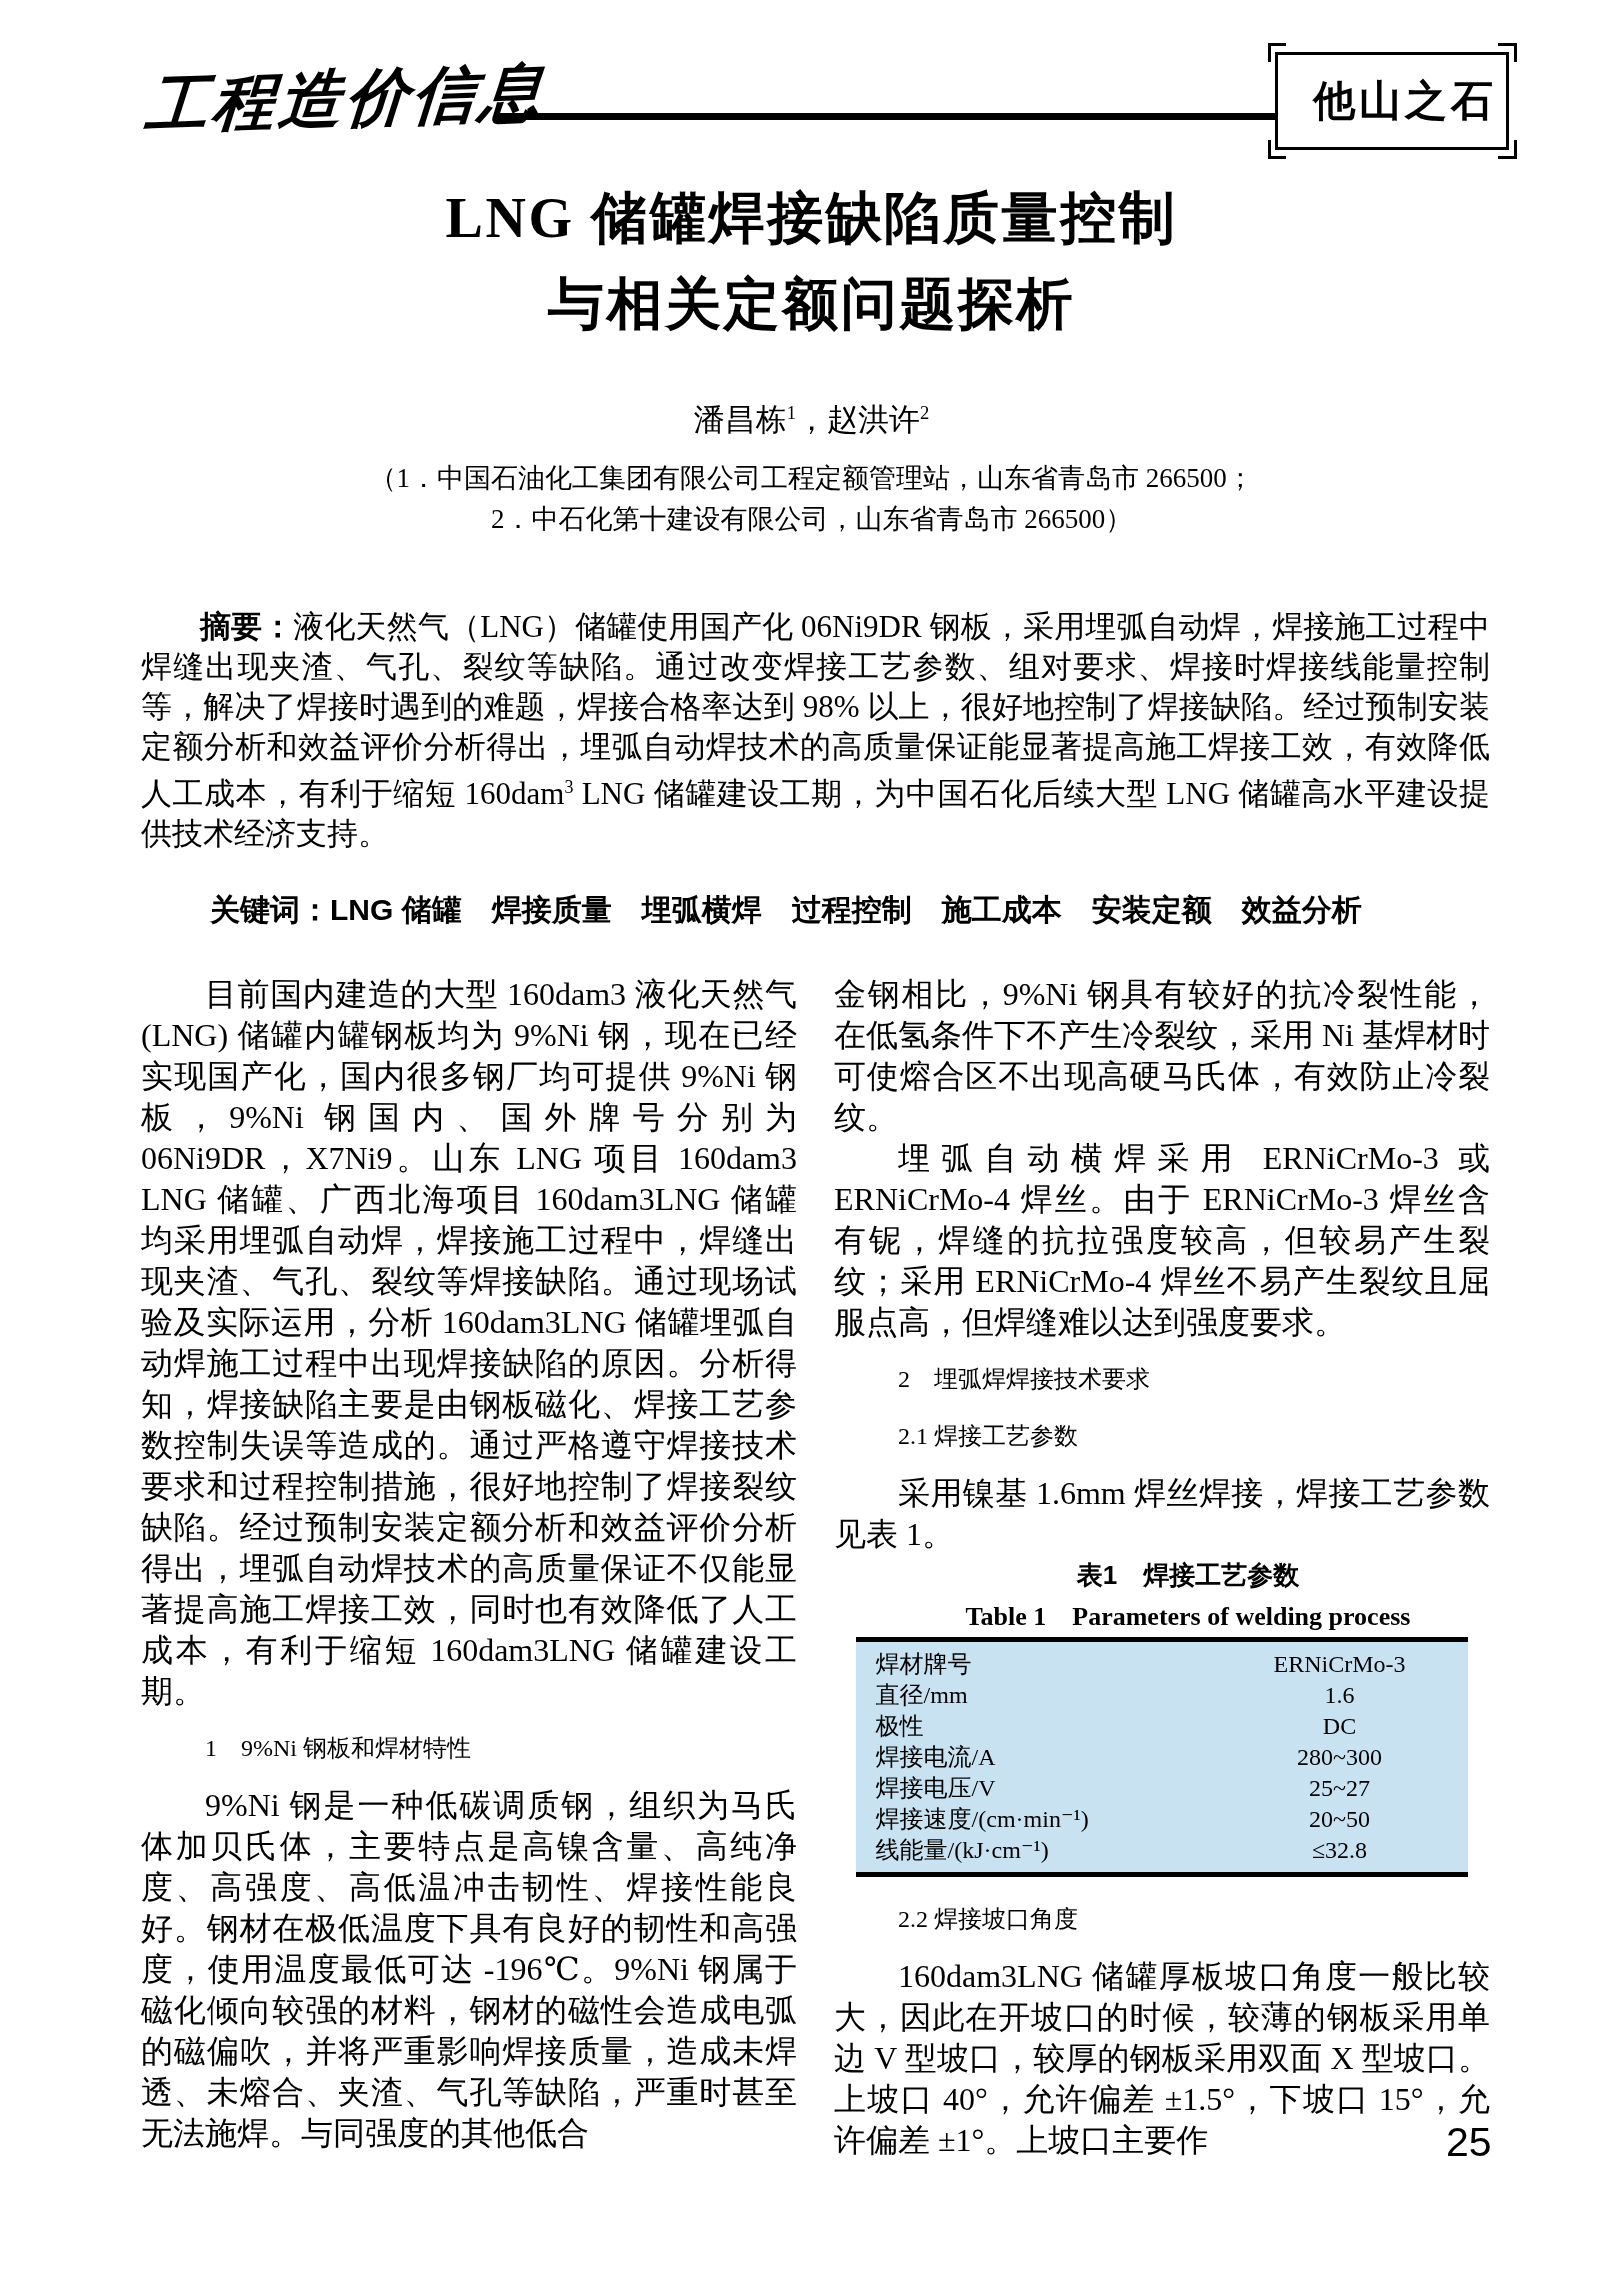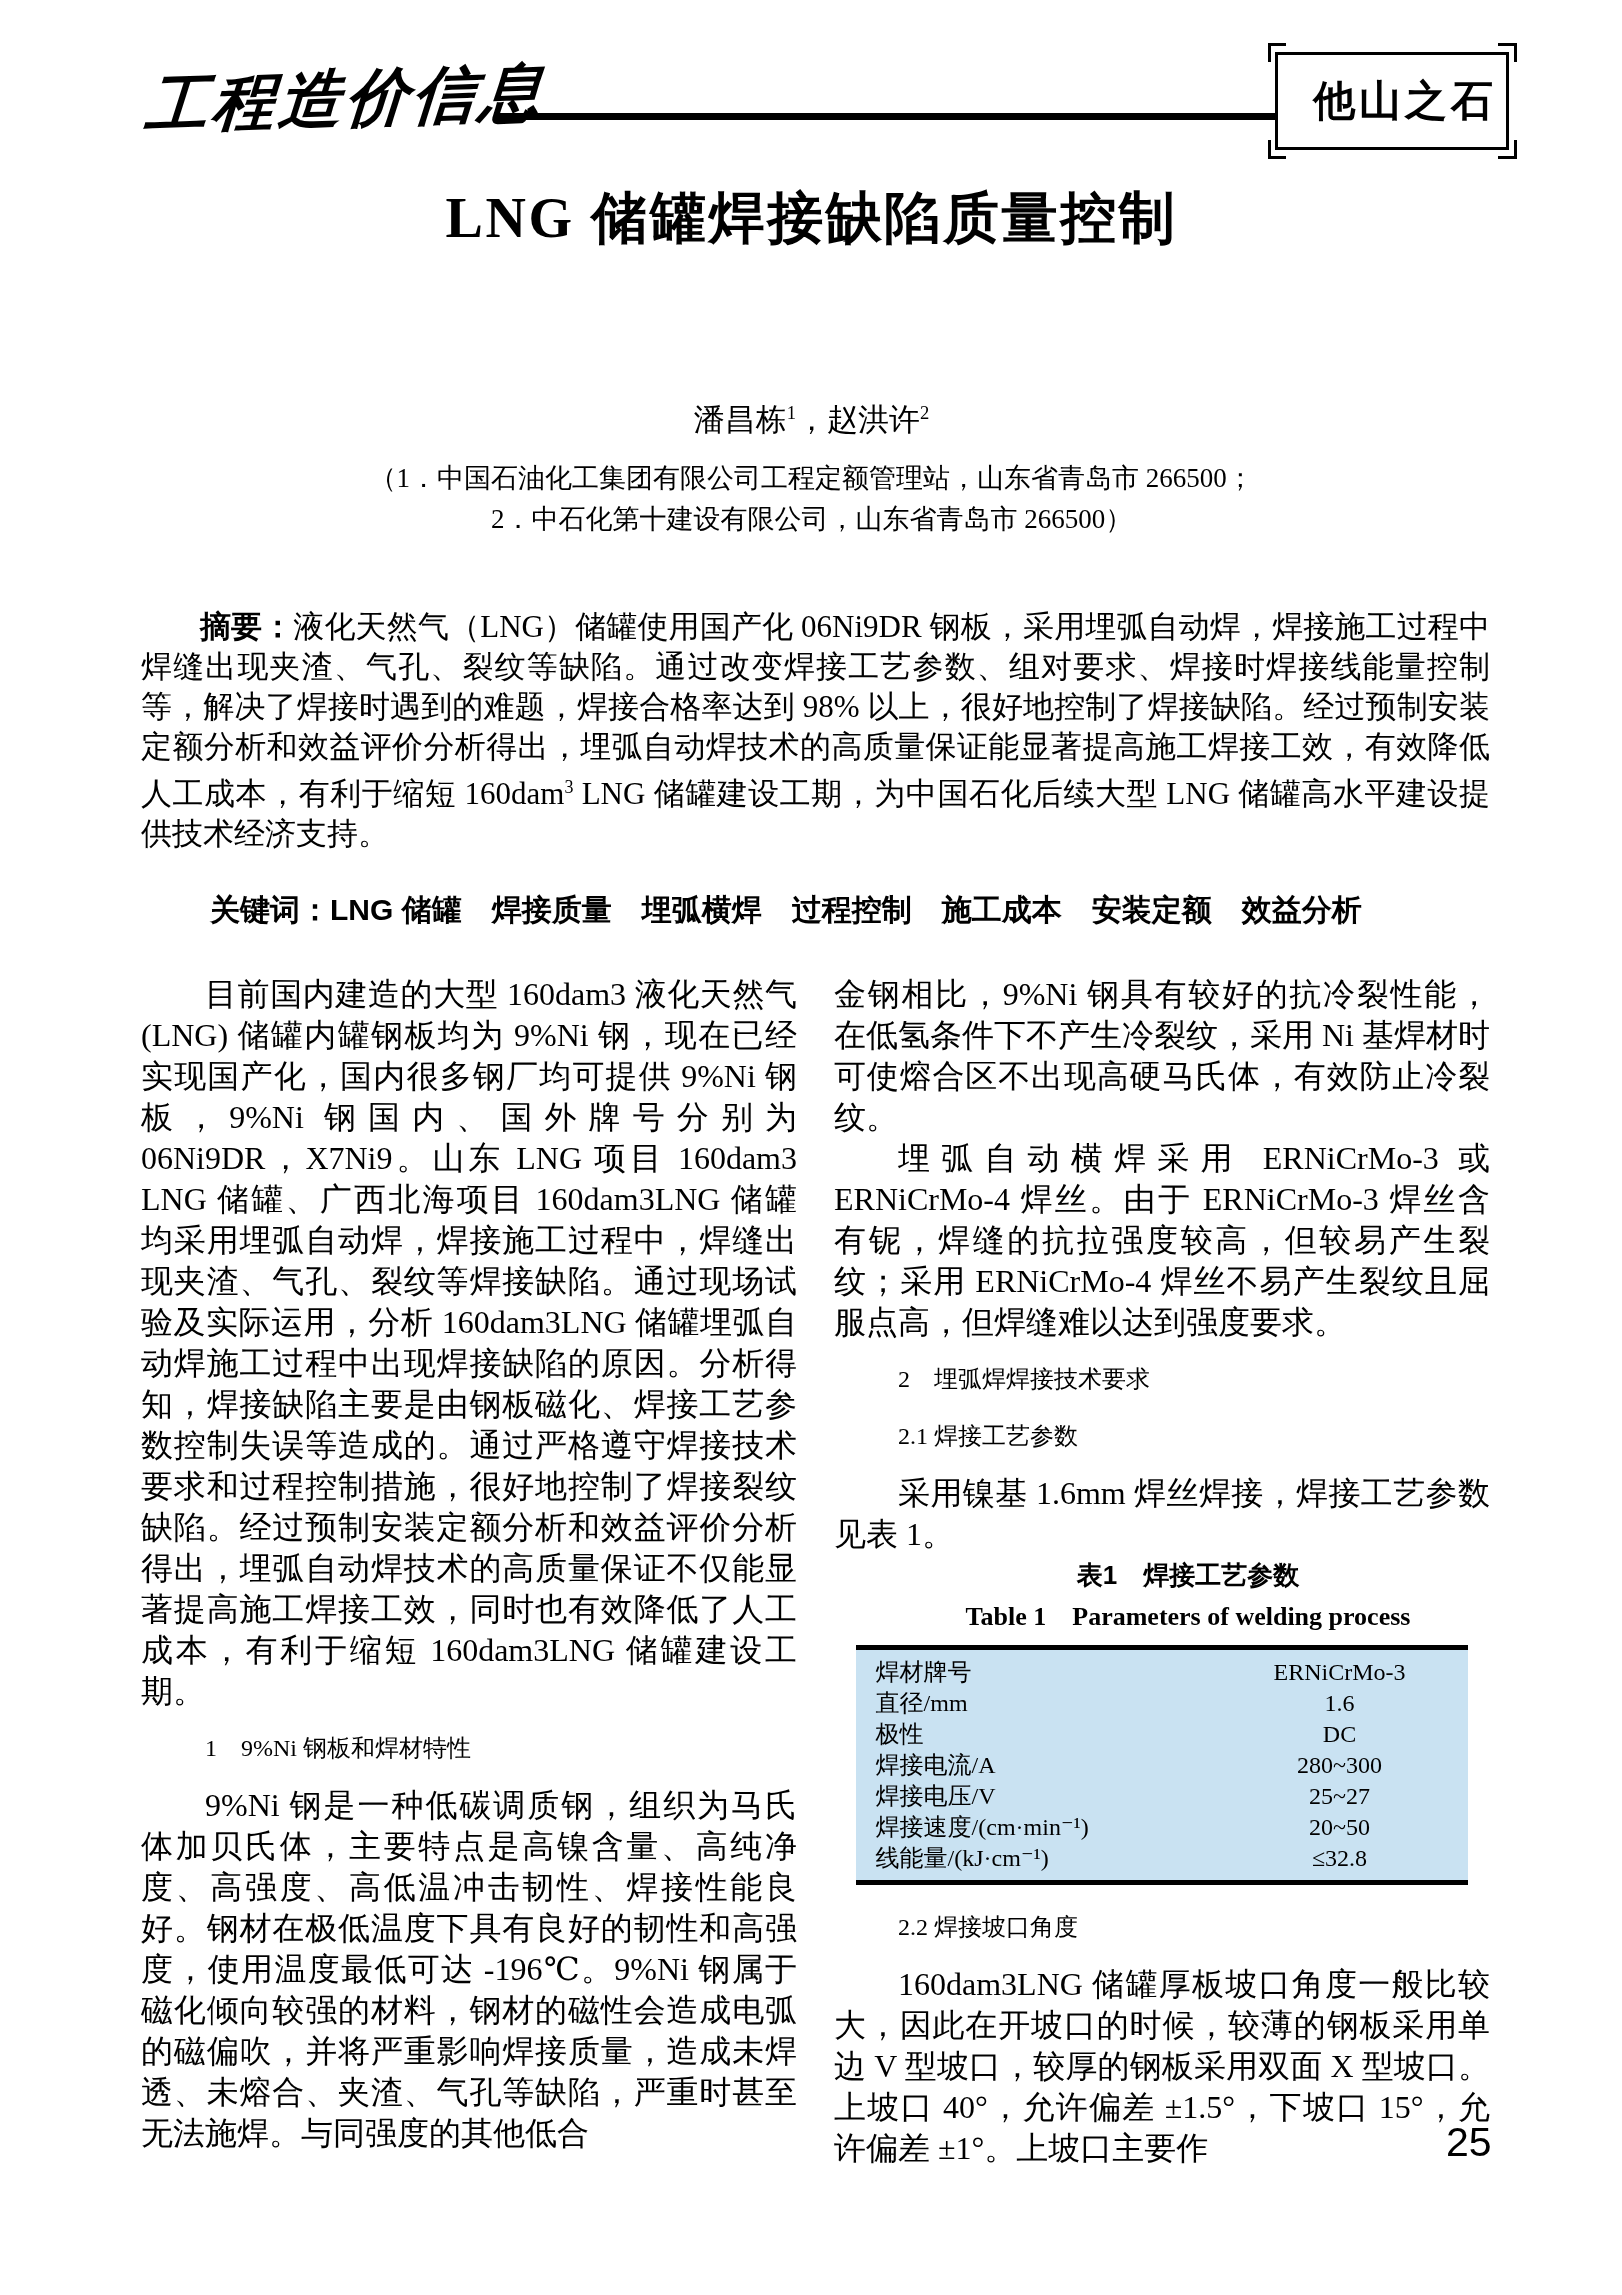--- a/index.html
+++ b/index.html
@@ -87,21 +87,21 @@
     font-family:"Liberation Sans","DejaVu Sans",sans-serif;
     text-indent:0;
   }
   .tcap-en{
     margin:9.2px 0 13px 0; text-align:center;
     font-size:26px; font-weight:bold;
     font-family:"Liberation Serif","DejaVu Serif",serif;
     text-indent:0;
   }
   .ptable{
-    width:612px; margin:8px auto;
+    width:612px; margin:0 auto;
     background:#c9e2f2;
     border-top:5.2px solid #000; border-bottom:5.2px solid #000;
     padding:6.5px 0;
   }
   .trow{display:flex; align-items:center; height:31px; font-size:24px; line-height:31px;}
   .tlabel{width:58%; padding-left:19.6px; box-sizing:border-box; text-align:left;}
   .tvalue{width:42%; text-align:center;}
   .h22{margin-top:22px !important;}
   
   .pageno{
@@ -121,20 +121,21 @@
   <div class="corner-box">
     <span class="cb-corner tl"></span>
     <span class="cb-corner tr"></span>
     <span class="cb-corner bl"></span>
     <span class="cb-corner br"></span>
     <span>他山之石</span>
   </div>
 
   <h1 class="paper-title">
     <span style="display:block">LNG 储罐焊接缺陷质量控制</span>
+    <span style="display:block">与相关定额问题探析</span>
   </h1>
 
   <p class="authors"><span>潘昌栋</span><sup>1</sup><span>，</span><span>赵洪许</span><sup>2</sup></p>
 
   <div class="affiliations">
     <div>（1．中国石油化工集团有限公司工程定额管理站，山东省青岛市 266500；</div>
     <div>2．中石化第十建设有限公司，山东省青岛市 266500）</div>
   </div>
 
   <p class="abstract"><span class="lab">摘要：</span><span>液化天然气（LNG）储罐使用国产化 06Ni9DR 钢板，采用埋弧自动焊，焊接施工过程中焊缝出现夹渣、气孔、裂纹等缺陷。通过改变焊接工艺参数、组对要求、焊接时焊接线能量控制等，解决了焊接时遇到的难题，焊接合格率达到 98% 以上，很好地控制了焊接缺陷。经过预制安装定额分析和效益评价分析得出，埋弧自动焊技术的高质量保证能显著提高施工焊接工效，有效降低人工成本，有利于缩短 160dam</span><sup>3</sup><span> LNG 储罐建设工期，为中国石化后续大型 LNG 储罐高水平建设提供技术经济支持。</span></p>

